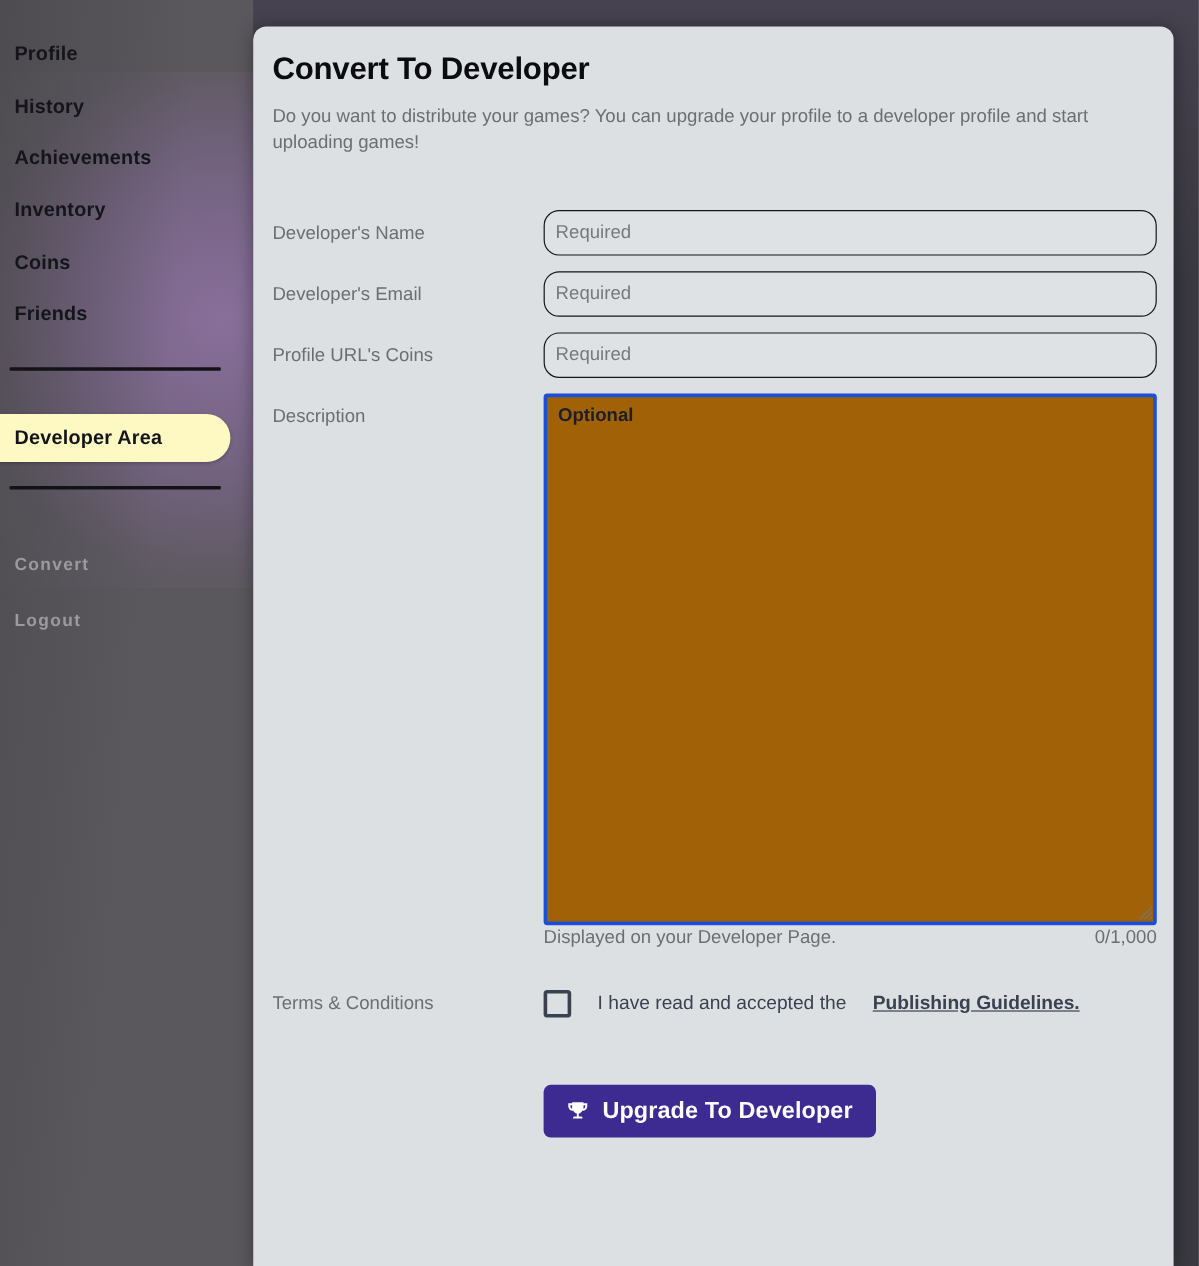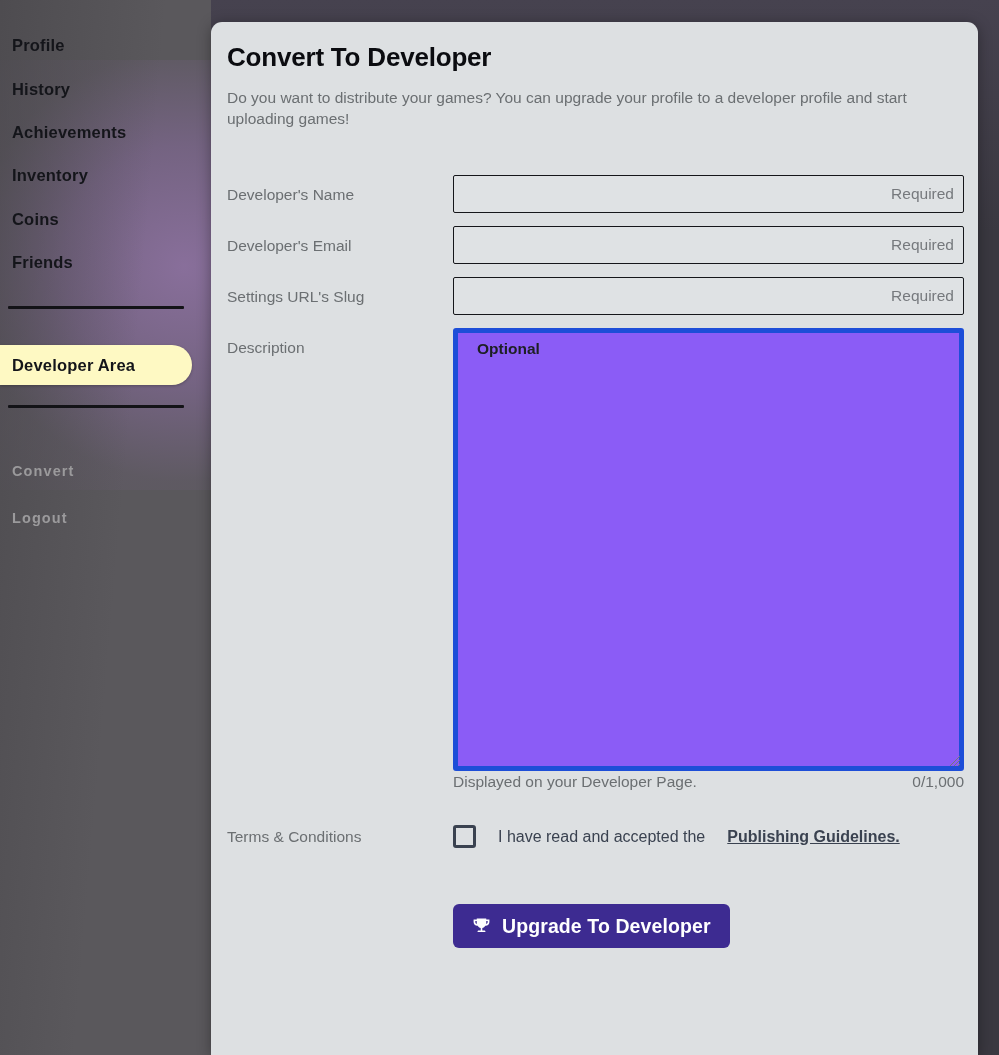--- a/index.html
+++ b/index.html
@@ -118,38 +118,37 @@
     flex: 0 0 226px;
     font-size: 15.5px;
     color: #6b6f72;
     padding-top: 11px;
   }
   .form-field { flex: 1 1 auto; position: relative; }
 
   .text-input {
     width: 511px; height: 38px;
     border: 1px solid #15161a;
-    border-radius: 2px;
+    border-radius: 13px;
     background: #dfe2e4;
     padding: 0 9px;
     font-family: "Liberation Sans", sans-serif;
     font-size: 15.5px;
     color: #1b1c20;
     outline: none;
-    text-align: right;
   }
   .text-input::placeholder { color: #76797d; opacity: 1; }
 
   .textarea-wrap { position: relative; width: 511px; }
   .textarea {
     width: 511px; height: 443px;
-    border: 5px solid #1d4ed8;
+    border: 3px solid #1d4ed8;
     border-radius: 3px;
-    background: #8b5cf6;
-    padding: 7px 19px;
+    background: #a16207;
+    padding: 7px 9px;
     font-family: "Liberation Sans", sans-serif;
     font-size: 15.5px;
     color: #1b1c20;
     outline: none;
     resize: none;
     display: block;
   }
   .textarea::placeholder { color: #1d1f24; opacity: 1; font-weight: 600; }
   .resize-grip {
     position: absolute;
@@ -274,21 +273,21 @@
         </div>
 
         <div class="form-row">
           <div class="form-label">Developer's Email</div>
           <div class="form-field">
             <input class="text-input" type="text" placeholder="Required" style="">
           </div>
         </div>
 
         <div class="form-row">
-          <div class="form-label">Settings URL's Slug</div>
+          <div class="form-label">Profile URL's Coins</div>
           <div class="form-field">
             <input class="text-input" type="text" placeholder="Required" style="">
           </div>
         </div>
 
         <div class="form-row">
           <div class="form-label">Description</div>
           <div class="form-field">
             <div class="textarea-wrap">
               <textarea class="textarea" placeholder="Optional" style=""></textarea>

